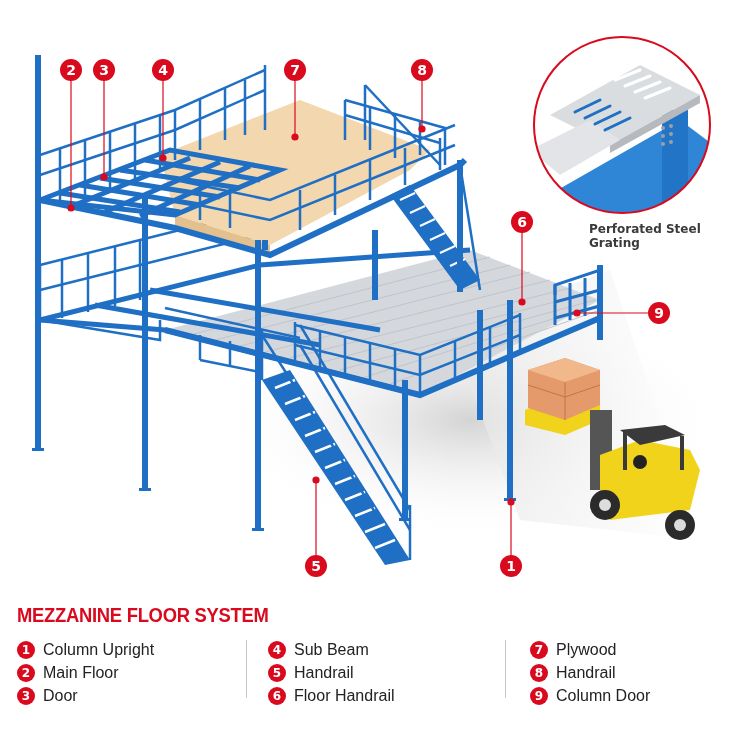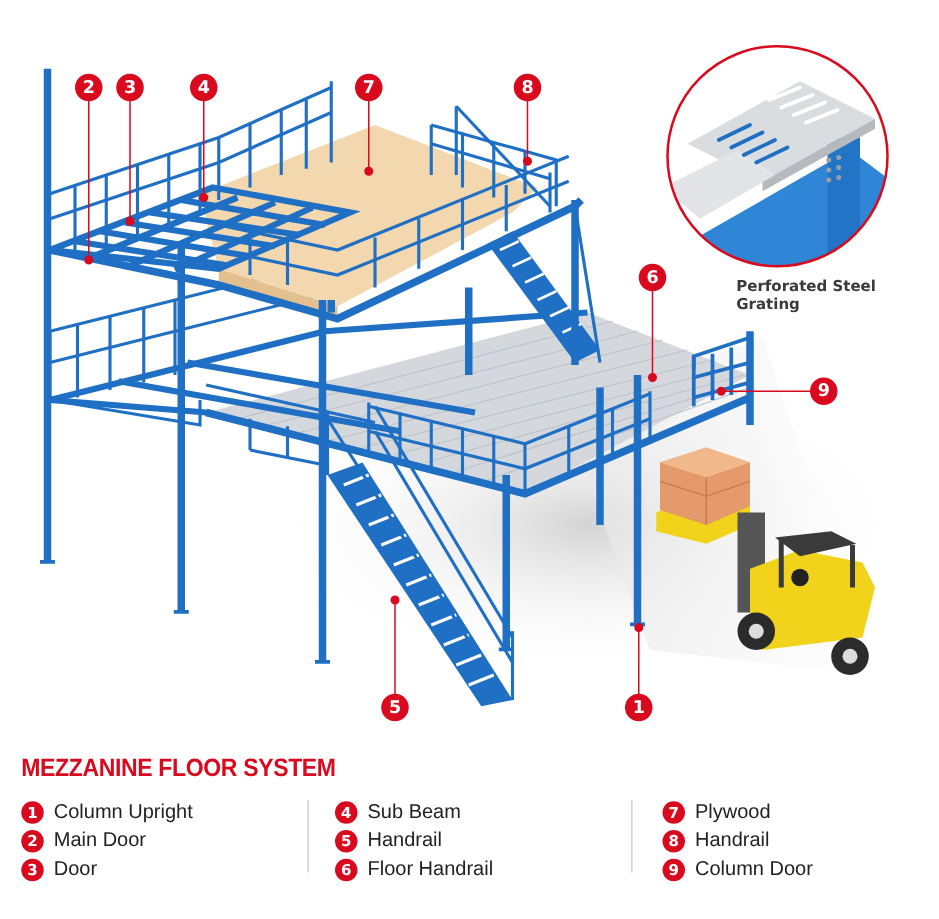--- a/index.html
+++ b/index.html
@@ -309,21 +309,21 @@
 <div class="title">MEZZANINE FLOOR SYSTEM</div>
 
 <div class="legend">
   <div class="col" style="left:17px;">
     <div class="item">
         <span class="num">1</span>
         <span class="lbl">Column Upright</span>
       </div>
     <div class="item">
         <span class="num">2</span>
-        <span class="lbl">Main Door</span>
+        <span class="lbl">Main Floor</span>
       </div>
     <div class="item">
         <span class="num">3</span>
         <span class="lbl">Door</span>
       </div>
   </div>
   <div class="divider" style="left:246px;"></div>
   <div class="col" style="left:268px;">
     <div class="item">
         <span class="num">4</span>

